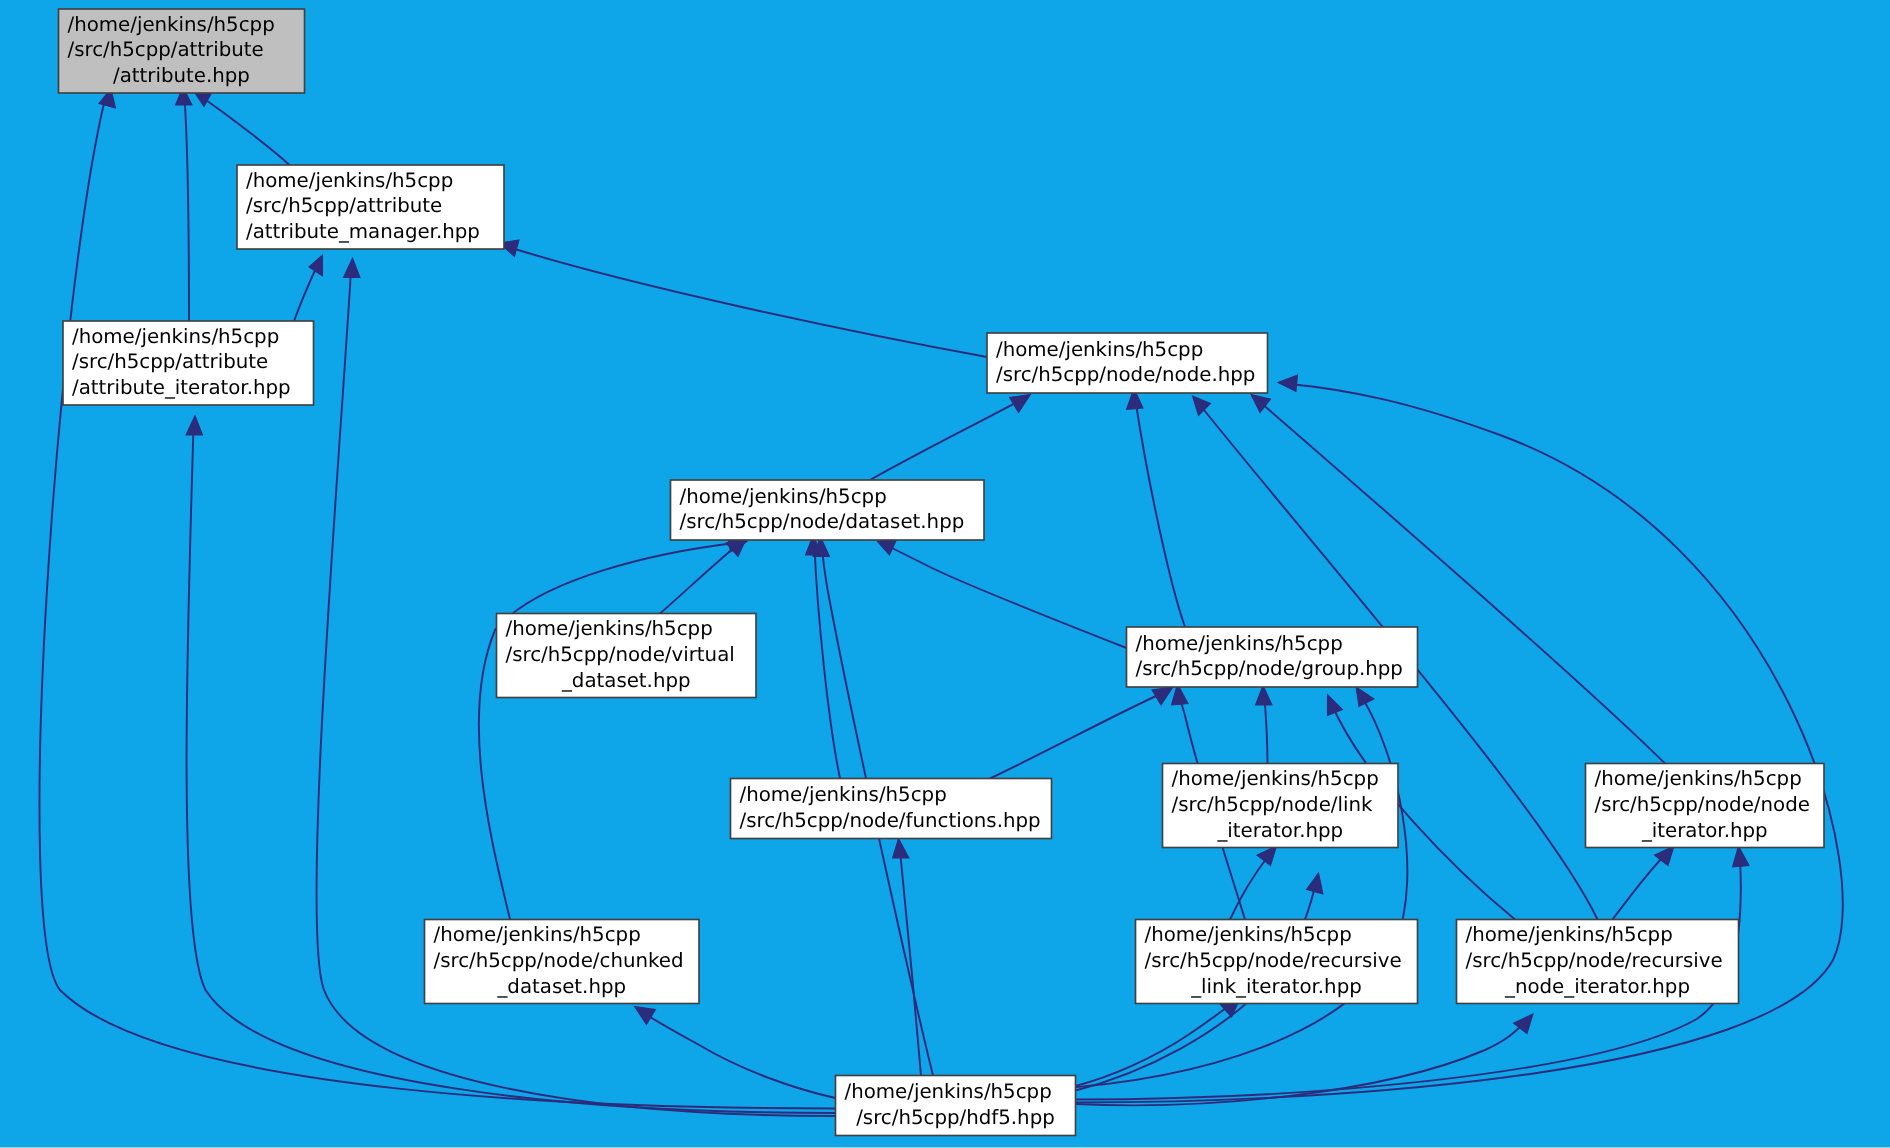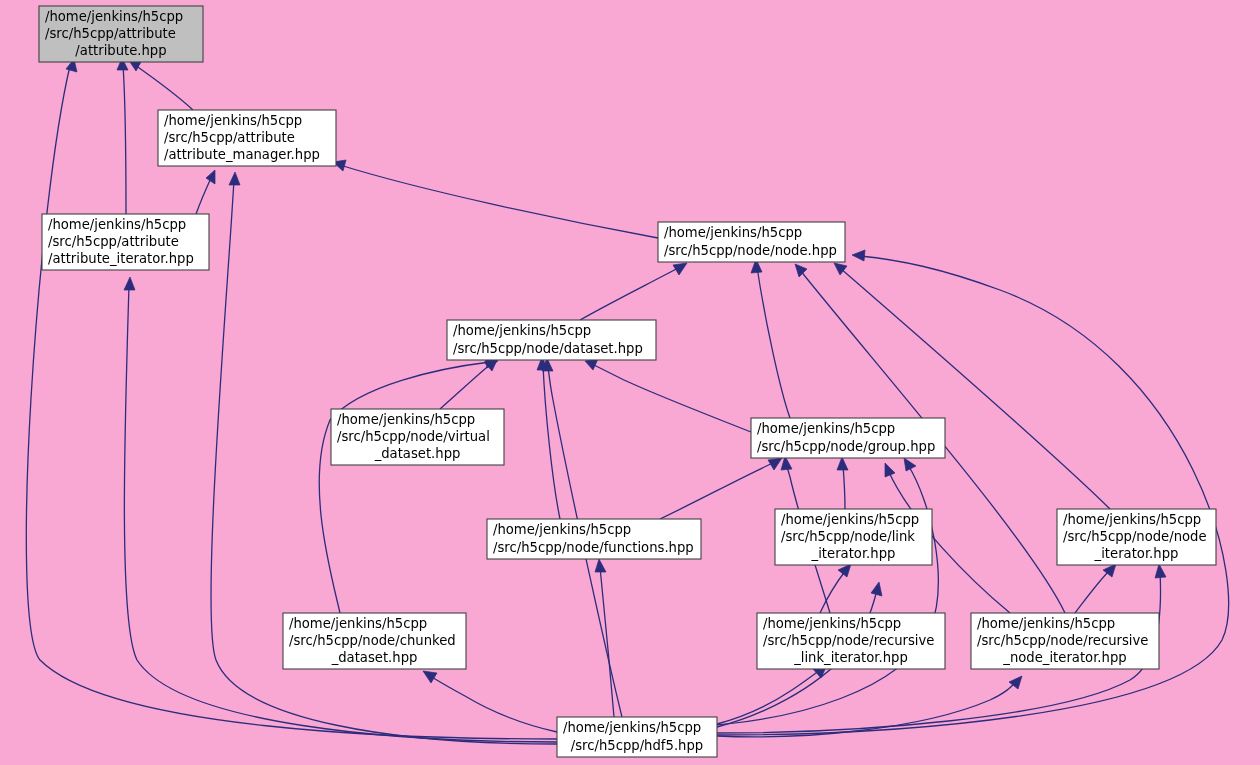--- a/index.html
+++ b/index.html
@@ -5,21 +5,21 @@
 <style>
   html, body {
     margin: 0;
     padding: 0;
     background: #ffffff;
   }
   #graph-root {
     position: relative;
     width: 1260px;
     height: 765px;
-    background: #f9a8d4;
+    background: #0ea5e9;
     font-family: "DejaVu Sans", "Liberation Sans", sans-serif;
     overflow: hidden;
   }
   svg#graph-canvas {
     position: absolute;
     left: 0;
     top: 0;
     width: 1260px;
     height: 765px;
   }

